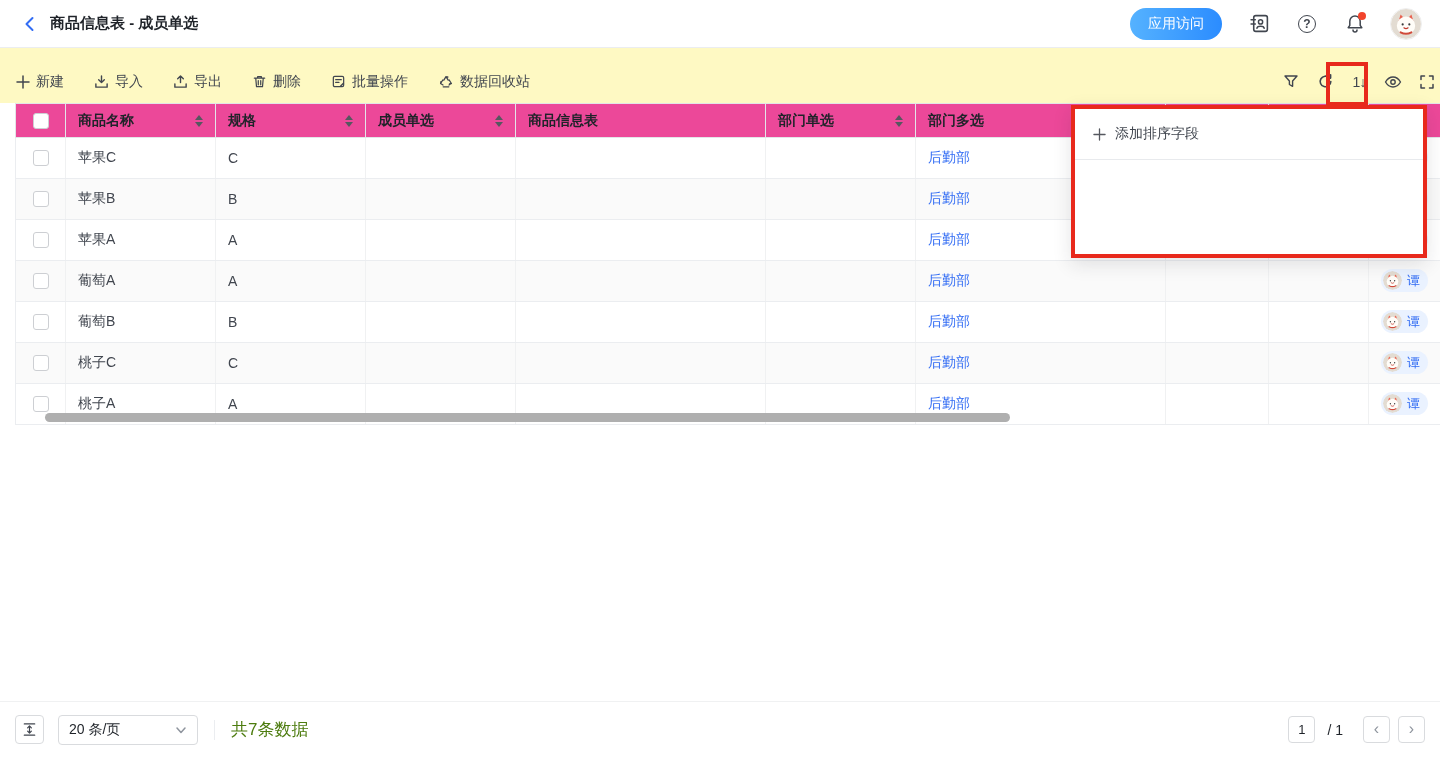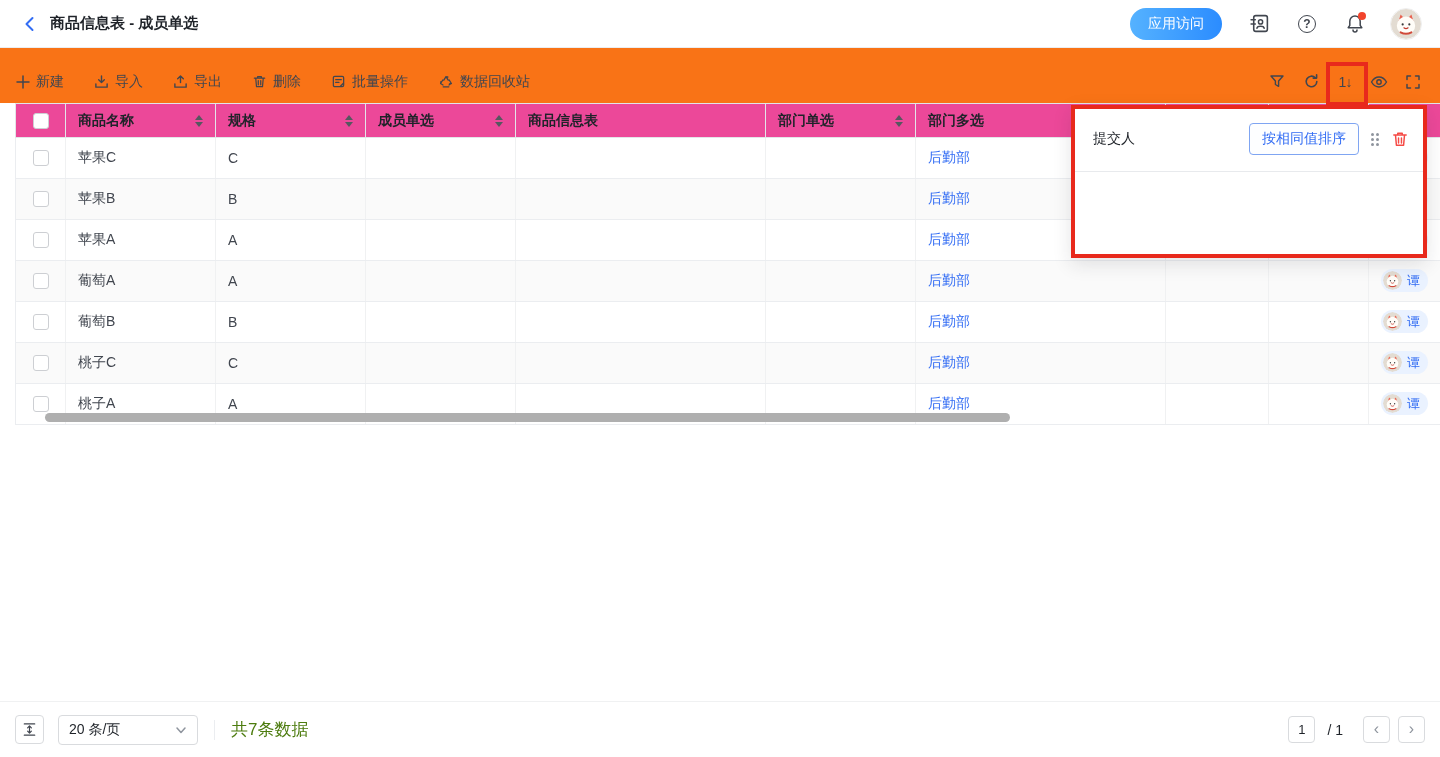--- a/index.html
+++ b/index.html
@@ -27,21 +27,21 @@
   .help-circle {
     width:18px; height:18px; border:1.6px solid #41464F; border-radius:50%;
     display:flex; align-items:center; justify-content:center;
     font-size:12px; font-weight:700; color:#41464F;
   }
   .badge-dot { position:absolute; top:-1px; right:0px; width:8px; height:8px; background:#F2442C; border-radius:50%; }
   .avatar { width:32px; height:32px; border-radius:50%; overflow:hidden; margin-left:24px; cursor:pointer; border:1px solid #EEE; }
 
   
   .toolbar {
-    height:55px; display:flex; padding:12px 18px 0 16px; background:#f97316;
+    height:55px; display:flex; padding:12px 4px 0 16px; background:#fef9c3;
   }
   .tb-action { display:flex; align-items:center; gap:6px; margin-right:30px; cursor:pointer; color:#41464F; font-size:14px; }
   .tb-right { margin-left:auto; display:flex; align-items:center; }
   .tb-icon { width:18px; height:18px; margin-left:16px; display:flex; align-items:center; justify-content:center; cursor:pointer; color:#41464F; }
   .sort-glyph { font-size:14px; color:#41464F; letter-spacing:-1px; white-space:nowrap; }
 
   
   .table-wrap { position:absolute; left:15px; top:103px; width:1425px; overflow:hidden; z-index:1; }
   table { border-collapse:collapse; table-layout:fixed; width:1523px; }
   th {
@@ -514,36 +514,25 @@
             </span></td>
         </tr>
       </tbody>
   </table>
 </div>
 <div class="h-scrollbar"></div>
 
 <div class="anno-sort-box"></div>
 <div class="sort-popup-outer">
   <div class="popup-content">
-    <div class="popup-field-row">
-      <span class="popup-field-label">提交人</span>
-      <button class="same-value-btn">按相同值排序</button>
-      <span class="drag-handle">
-        <i></i>
-          <i></i>
-          <i></i>
-          <i></i>
-          <i></i>
-          <i></i>
-      </span>
-      <span class="trash-btn">
-        <svg width="18" height="18" viewBox="0 0 16 16">
-          <path d="M2.5 4.5h11M6 4.5V2.8h4v1.7M4 4.5l.8 9h6.4l.8-9M6.7 7v4.5M9.3 7v4.5" fill="none" stroke="#F54A45" stroke-width="1.3" stroke-linecap="round" stroke-linejoin="round"></path>
-        </svg>
-      </span>
+    <div class="popup-add-row">
+      <svg width="13" height="13" viewBox="0 0 14 14">
+        <path d="M7 1v12M1 7h12" stroke="#55585F" stroke-width="1.4" stroke-linecap="round"></path>
+      </svg>
+      <span>添加排序字段</span>
     </div>
     <div class="popup-divider"></div>
   </div>
 </div>
 
 <div class="footer">
   <div class="rowheight-btn">
     <svg width="15" height="15" viewBox="0 0 16 16">
       <path d="M2.5 2h11M2.5 14h11" stroke="#41464F" stroke-width="1.4" stroke-linecap="round"></path>
       <path d="M8 4.2v7.6M6 6.2l2-2 2 2M6 9.8l2 2 2-2" fill="none" stroke="#41464F" stroke-width="1.3" stroke-linecap="round" stroke-linejoin="round"></path>

